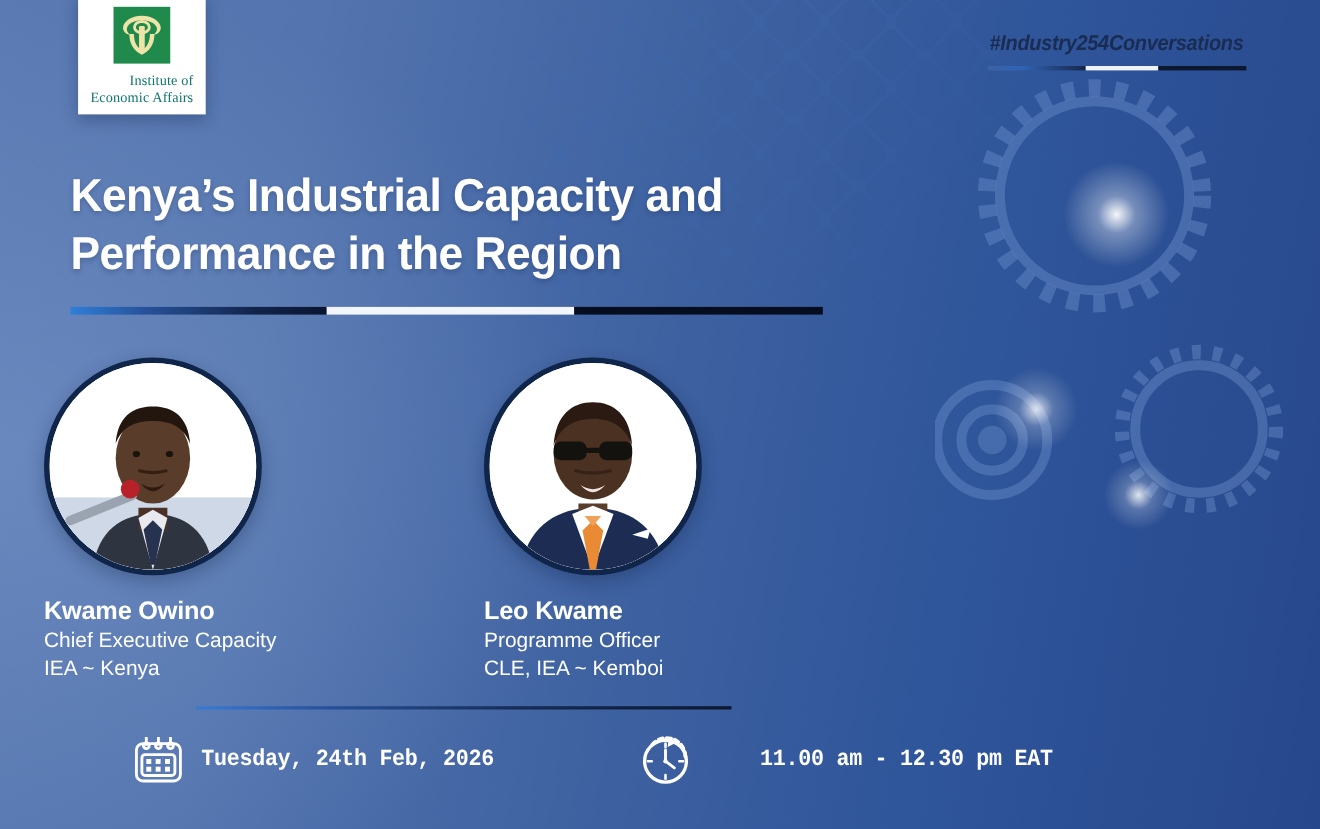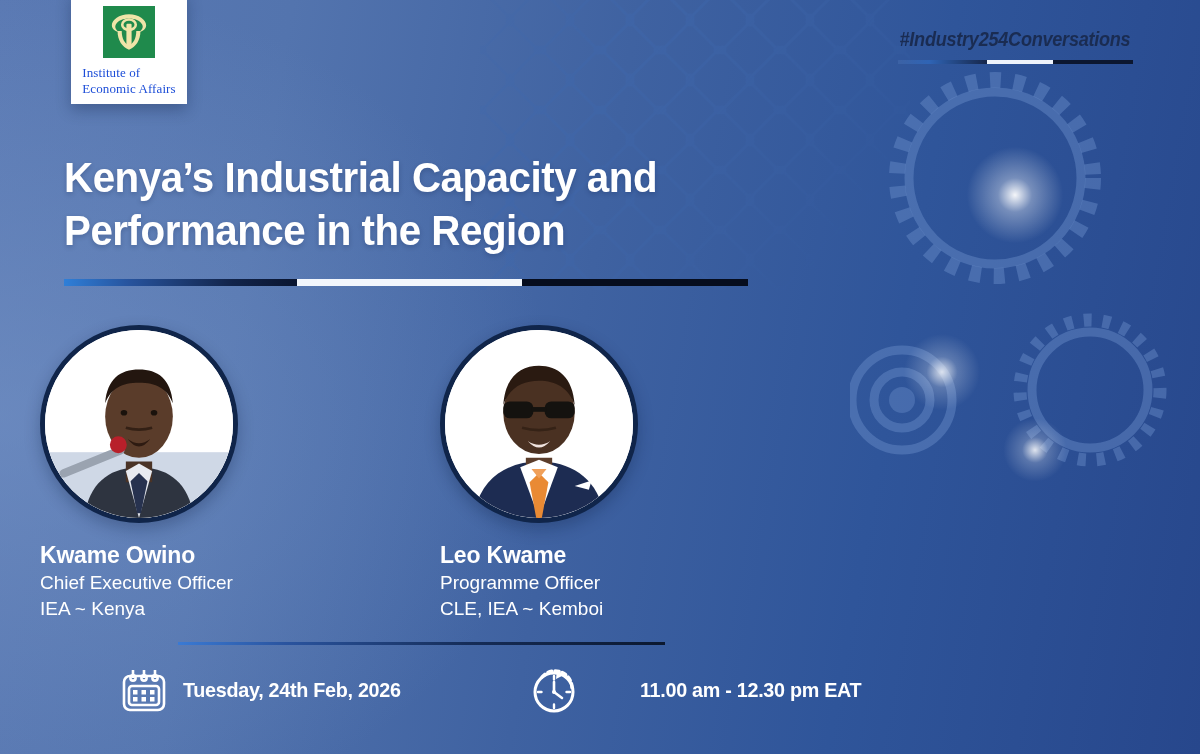--- a/index.html
+++ b/index.html
@@ -53,25 +53,25 @@
     width:116px; height:112px;
     background:#ffffff;
     box-shadow:0 6px 14px rgba(10,25,60,0.30);
     display:flex; flex-direction:column;
     align-items:center; justify-content:center;
     padding-top:6px;
   }
   .logo-mark { width:52px; height:52px; display:block; }
   .logo-text {
     margin-top:7px;
-    text-align:left;
+    text-align:right;
     font-family:"Liberation Serif", serif;
     font-size:13px;
     line-height:1.18;
-    color:#1d4ed8;
+    color:#0f766e;
     letter-spacing:0.1px;
   }
 
   
   .hashtag-wrap {
     position:absolute; left:880px; top:28px;
     width:270px;
     text-align:center;
     font-style:italic;
   }
@@ -157,21 +157,21 @@
   
   .footer-rule {
     position:absolute; left:178px; top:642px;
     width:487px; height:3px;
     background:linear-gradient(90deg, #3a7ad4 0%, #2a549f 22%, #152c57 60%, #0b182f 100%);
   }
   .footer {
     position:absolute; left:118px; top:664px;
     display:flex; align-items:center;
   }
-  .fitem { display:flex; align-items:center; }
+  .fitem { display:flex; align-items:center;font-family:Liberation Mono, monospace; }
   .fitem.time { margin-left:114px;gap:46px; }
   .ficon { width:52px; height:52px; flex:0 0 52px; }
   .ficon svg { width:100%; height:100%; display:block; }
   .ftext {
     margin-left:13px;
     color:#ffffff;
     font-size:21px;
     font-weight:bold;
     letter-spacing:-0.3px;
     white-space:nowrap;
@@ -274,21 +274,21 @@
           <path d="M64 78 C66 52 80 42 100 42 C120 42 134 52 136 78 C130 62 118 56 100 56 C82 56 70 62 64 78 Z" fill="#23160f"></path>
           <ellipse cx="84" cy="88" rx="3.5" ry="3" fill="#1a120c"></ellipse>
           <ellipse cx="116" cy="88" rx="3.5" ry="3" fill="#1a120c"></ellipse>
           <path d="M88 116 q12 9 24 0 q-12 16 -24 0 z" fill="#2d1a11"></path>
           <path d="M86 104 q14 4 28 0" stroke="#332015" stroke-width="3" fill="none"></path>
           <rect x="14" y="150" width="74" height="9" rx="4.5" transform="rotate(-22 14 150)" fill="#9aa3b0"></rect>
           <circle cx="78" cy="122" r="9" fill="#b8202a"></circle>
         </svg>
       </div>
       <div class="sp-name">Kwame Owino</div>
-      <div class="sp-role">Chief Executive Officer</div>
+      <div class="sp-role">Chief Executive Capacity</div>
       <div class="sp-org">IEA ~ Kenya</div>
     </div>
 
     <div class="speaker">
       <div class="avatar">
         <svg viewBox="0 0 200 200" xmlns="http://www.w3.org/2000/svg">
           <rect width="200" height="200" fill="#ffffff"></rect>
           <path d="M30 200 C36 158 66 140 100 140 C134 140 164 158 170 200 Z" fill="#1d2c52"></path>
           <path d="M86 136 h28 v20 h-28 z" fill="#5b3d2b"></path>
           <path d="M100 200 L80 146 L100 138 L120 146 Z" fill="#ffffff"></path>

